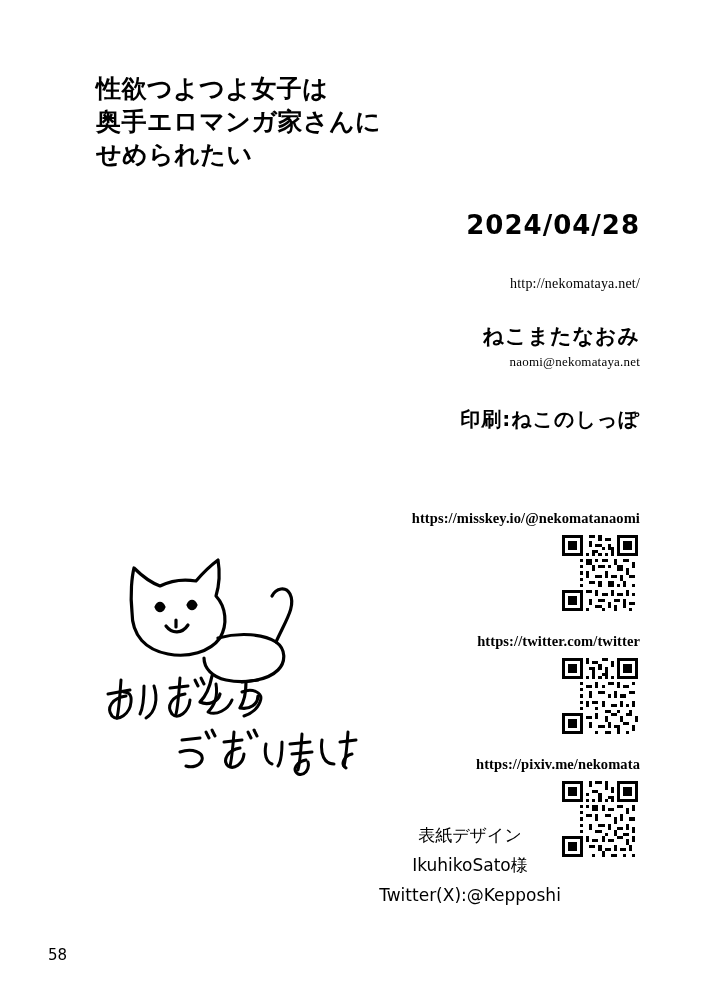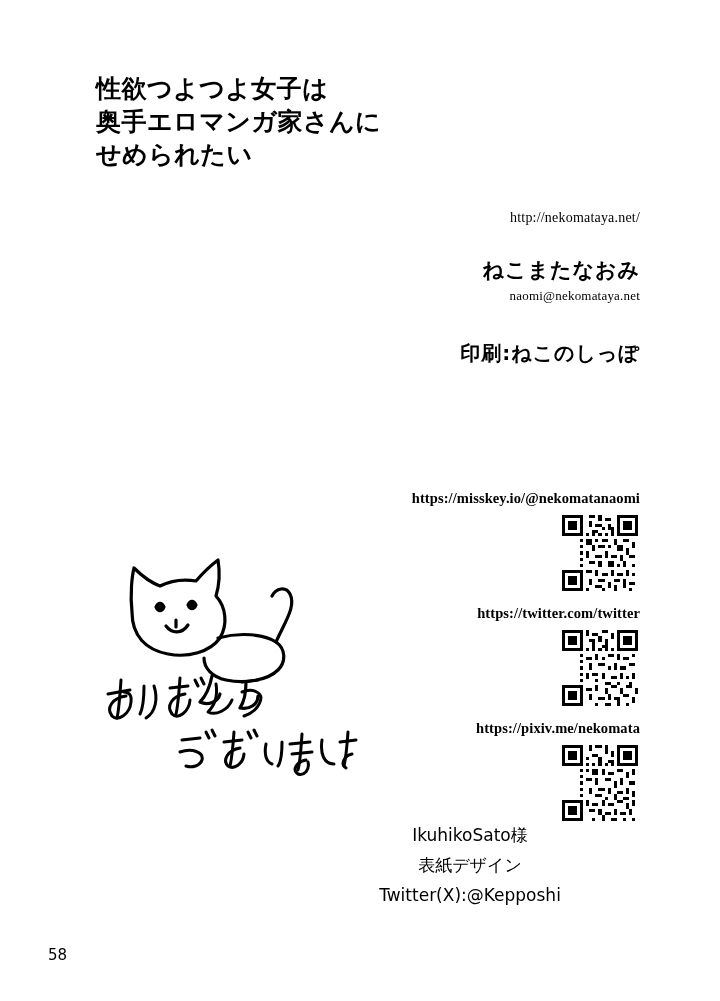--- a/index.html
+++ b/index.html
@@ -85,20 +85,21 @@
   
   .social-block {
     position: absolute;
     left: 300px;
     top: 490px;
     width: 340px;
     text-align: right;
   }
   .social-row {
     margin-bottom: 10px;
+    margin-top: 20px;
   }
   .social-url {
     font-family: "Liberation Serif", serif;
     font-weight: bold;
     font-size: 14.5px;
     letter-spacing: 0.1px;
     margin-bottom: 6px;
   }
   .qr-wrap {
     display: flex;
@@ -151,20 +152,21 @@
   }
 </style>
 </head>
 <body>
 
 <div class="colophon-title">性欲つよつよ女子は
 奥手エロマンガ家さんに
 せめられたい</div>
 
 <div class="info-col">
+  <div class="pub-date">2024/04/28</div>
 
   <div class="circle-url">http://nekomataya.net/</div>
 
   <div class="author-name">ねこまたなおみ</div>
   <div class="author-mail">naomi@nekomataya.net</div>
 
   <div class="printer">印刷:ねこのしっぽ</div>
 </div>
 
 <div class="social-block">
@@ -427,22 +429,22 @@
             <rect x="20" y="24" width="1" height="1"></rect>
           <rect x="23" y="24" width="1" height="1"></rect>
         </g>
       </svg>
     </div>
   </div>
 
 </div>
 
 <div class="cover-credit">
+  <div>表紙デザイン</div>
   <div>IkuhikoSato様</div>
-  <div>表紙デザイン</div>
   <div>Twitter(X):@Kepposhi</div>
 </div>
 
 <svg class="cat-art" viewBox="0 0 250 190">
   <g fill="none" stroke="#000000" stroke-width="3.2" stroke-linecap="round" stroke-linejoin="round">
 
     <path d="M32 62 C30 44 32 26 34 18 C42 26 52 33 60 36
              C70 31 84 29 96 31 C102 24 110 16 118 10
              C120 22 119 36 116 46
              C126 57 128 74 120 88

